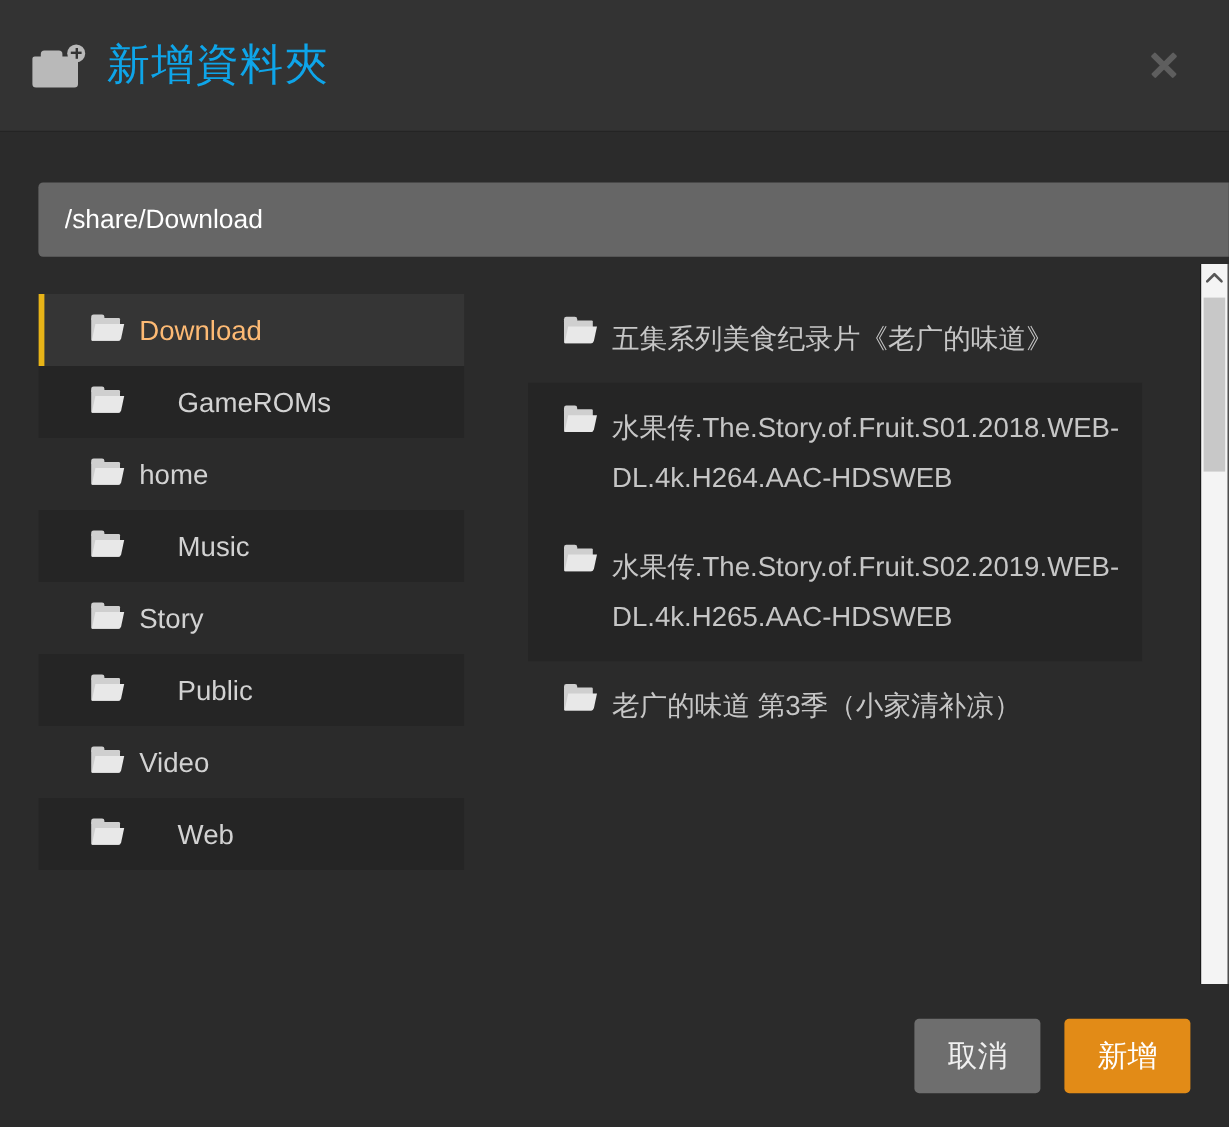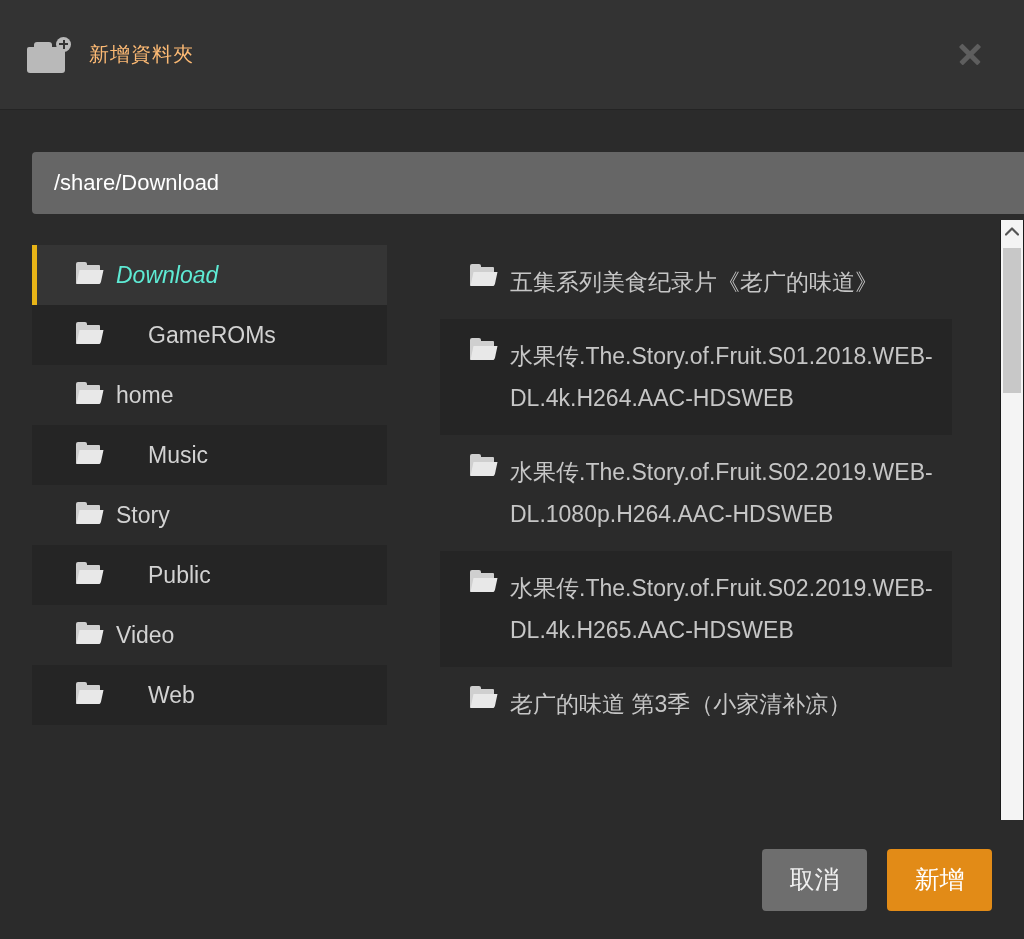--- a/index.html
+++ b/index.html
@@ -72,22 +72,22 @@
   }
   .folder-plus-badge::before {
     left: 3px; top: 6.5px; width: 9px; height: 2px;
   }
   .folder-plus-badge::after {
     left: 6.5px; top: 3px; width: 2px; height: 9px;
   }
 
   .header-title {
     margin-left: 18px;
-    color: #fdba74;
-    font-size: 20px;
+    color: #0ea5e9;
+    font-size: 36px;
     letter-spacing: 1px;
     font-weight: 400;
     white-space: nowrap;
   }
 
   .close-button {
     position: absolute;
     right: 38px;
     top: 38px;
     width: 32px;
@@ -168,21 +168,21 @@
     left: 0; top: 0;
     width: 5px; height: 100%;
     background: #e8b417;
   }
   .sidebar-item .folder-icon { margin-left: 44px; }
   .sidebar-item .label {
     margin-left: 14px;
     font-size: 23px;
     color: #d2d2d2;
   }
-  .sidebar-item.selected .label { color: #5eead4; font-style: italic; }
+  .sidebar-item.selected .label { color: #fdba74; }
 
   
   .folder-icon {
     position: relative;
     width: 26px;
     height: 20px;
     flex: 0 0 auto;
   }
   .folder-icon .back {
     position: absolute;
@@ -400,28 +400,20 @@
             <div class="name">五集系列美食纪录片《老广的味道》</div>
           </div>
           <div class="file-row alt">
             <div class="folder-icon">
               <div class="tab"></div>
               <div class="back"></div>
               <div class="front"></div>
             </div>
             <div class="name">水果传.The.Story.of.Fruit.S01.2018.WEB-DL.4k.H264.AAC-HDSWEB</div>
           </div>
-          <div class="file-row">
-            <div class="folder-icon">
-              <div class="tab"></div>
-              <div class="back"></div>
-              <div class="front"></div>
-            </div>
-            <div class="name">水果传.The.Story.of.Fruit.S02.2019.WEB-DL.1080p.H264.AAC-HDSWEB</div>
-          </div>
           <div class="file-row alt">
             <div class="folder-icon">
               <div class="tab"></div>
               <div class="back"></div>
               <div class="front"></div>
             </div>
             <div class="name">水果传.The.Story.of.Fruit.S02.2019.WEB-DL.4k.H265.AAC-HDSWEB</div>
           </div>
           <div class="file-row">
             <div class="folder-icon">

